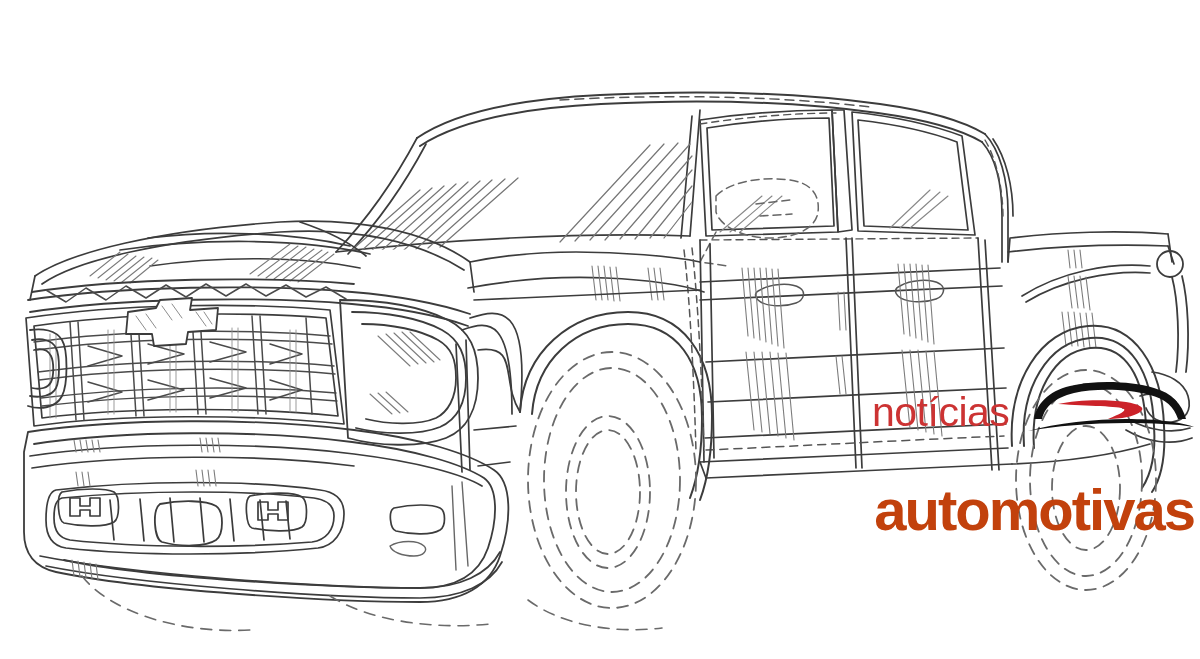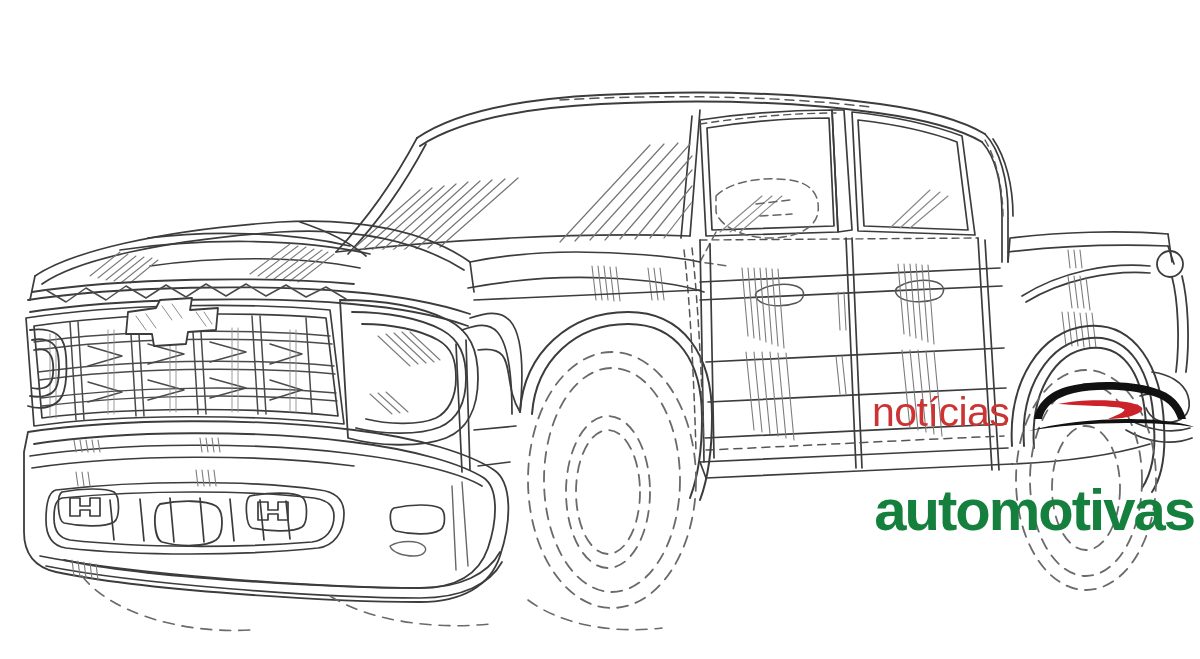--- a/index.html
+++ b/index.html
@@ -514,16 +514,16 @@
                  C102 10 70 9 48 14 C28 19 19 28 16 40 Z" fill="#111111"></path>
 
         <path d="M32 25 C50 21 78 20 100 23 C112 25 118 28 116 31
                  C113 36 98 40 82 40 C94 35 100 32 98 30
                  C94 27 62 27 32 25 Z" fill="#cc2229"></path>
 
         <path d="M2 52 C30 44 70 40 100 40 C130 40 156 43 168 48
                  C150 45 126 44 100 44 C66 44 28 47 2 52 Z" fill="#111111"></path>
       </svg>
     </div>
-    <div id="logo-automotivas" style="color:#15803d;margin-top:46px;">automotivas</div>
+    <div id="logo-automotivas" style="color:#c2410c;margin-top:46px;">automotivas</div>
   </div>
 
 </div>
 
 </body></html>

